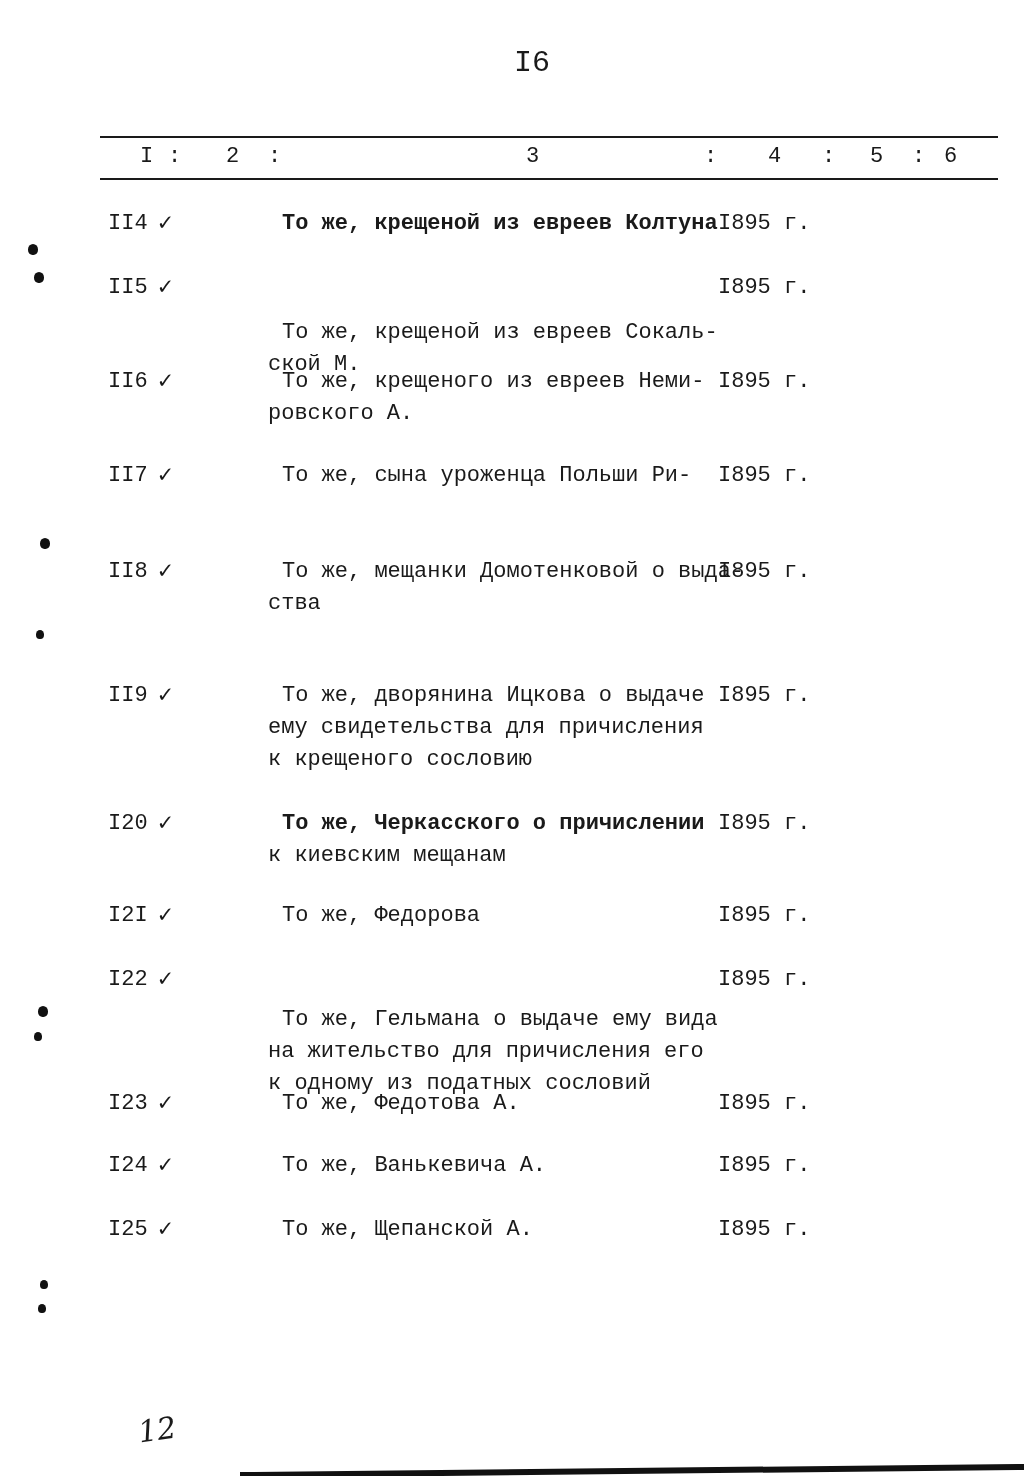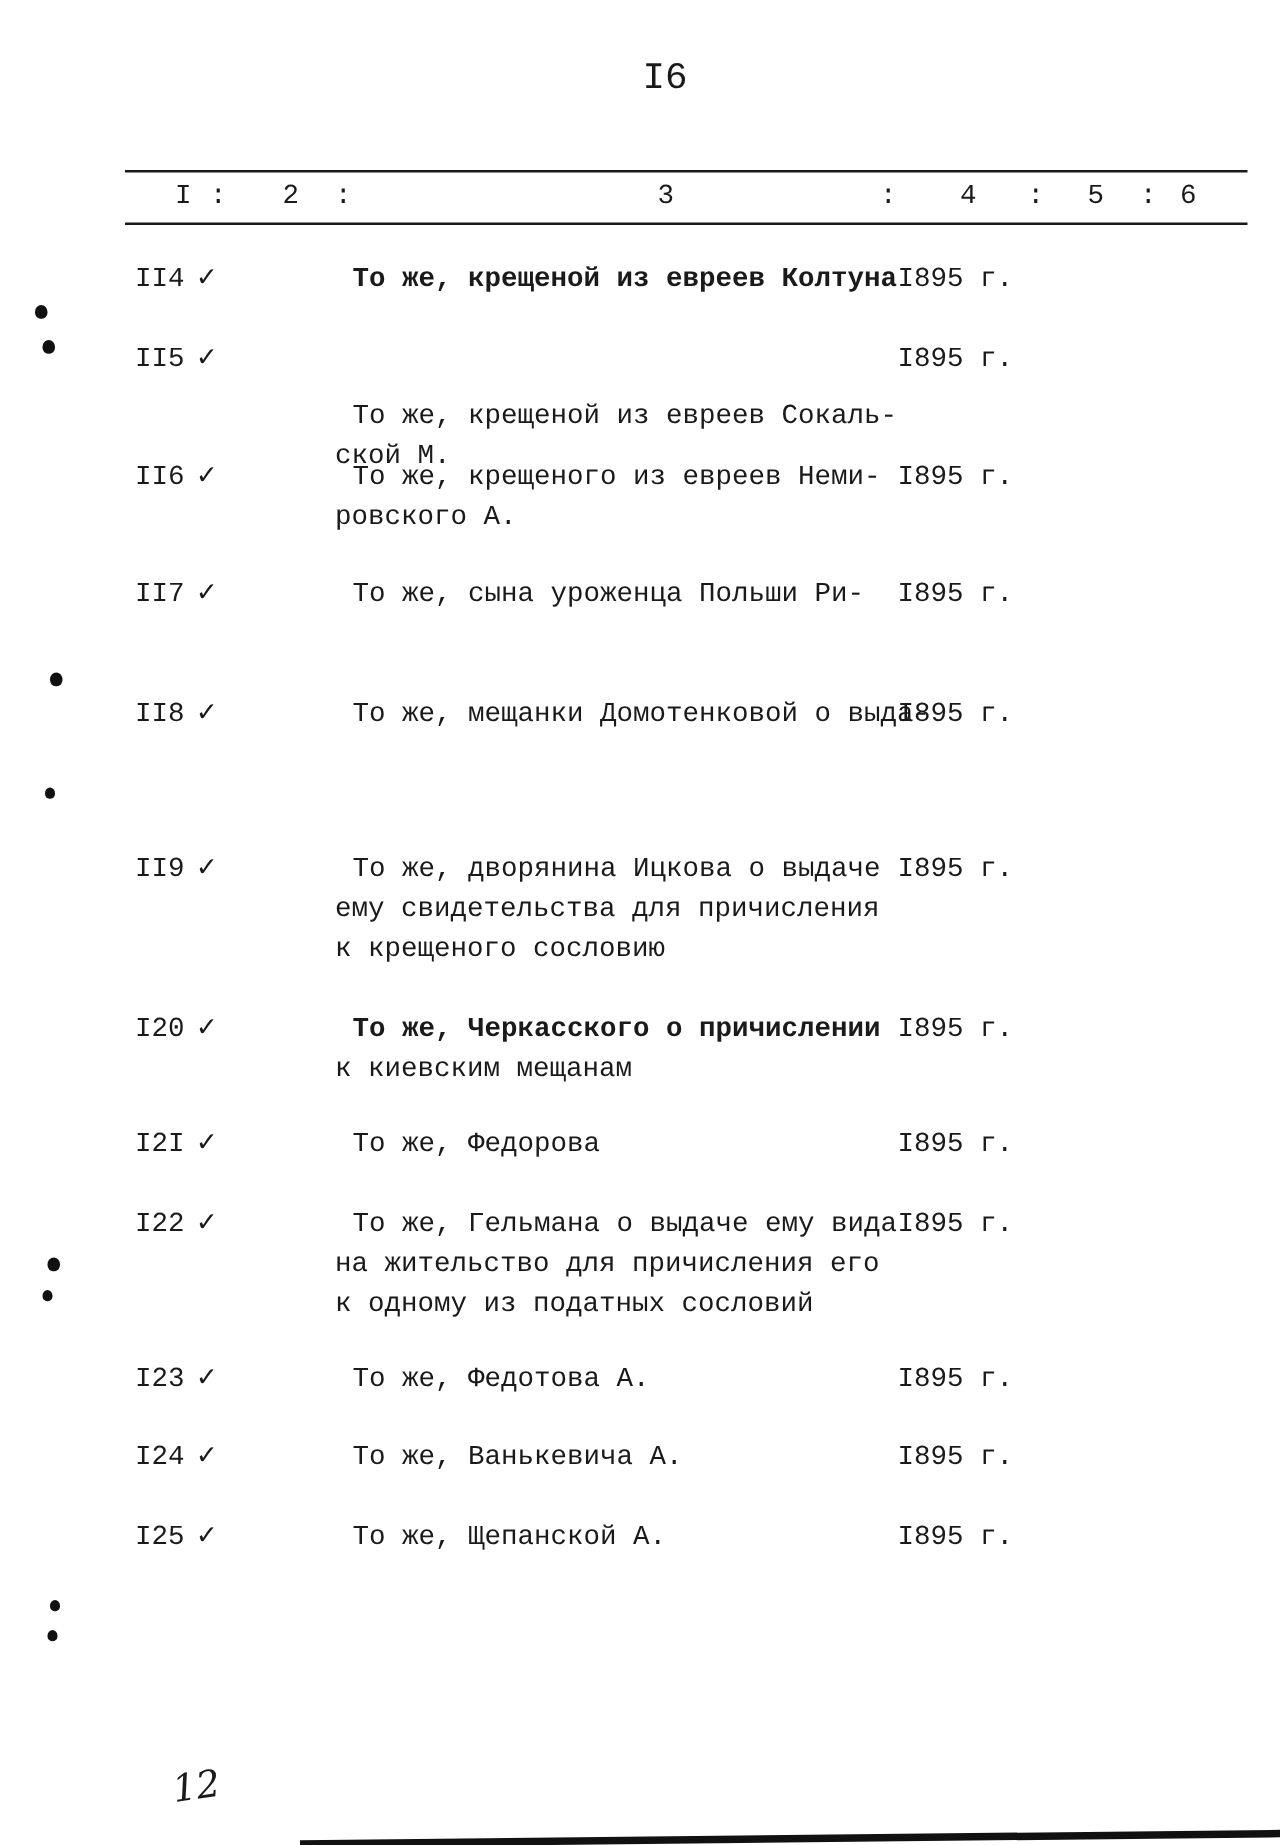--- a/index.html
+++ b/index.html
@@ -63,21 +63,21 @@
     </div>
     <div class="row" style="top: 460px;">
       <span class="num">II7</span>
       <span class="check">✓</span>
       <div class="desc"><div style="padding-left: 14px;">То же, сына уроженца Польши Ри-</div></div>
       <span class="year">I895 г.</span>
     </div>
     <div class="row" style="top: 556px;">
       <span class="num">II8</span>
       <span class="check">✓</span>
-      <div class="desc"><div style="padding-left: 14px;">То же, мещанки Домотенковой о выда-</div></div>
+      <div class="desc"><div style="padding-left: 14px;">То же, мещанки Домотенковой о выда-</div><div>ства</div></div>
       <span class="year">I895 г.</span>
     </div>
     <div class="row" style="top: 680px;">
       <span class="num">II9</span>
       <span class="check">✓</span>
       <div class="desc"><div style="padding-left: 14px;">То же, дворянина Ицкова о выдаче</div><div>ему свидетельства для причисления</div><div>к крещеного сословию</div></div>
       <span class="year">I895 г.</span>
     </div>
     <div class="row" style="top: 808px;">
       <span class="num">I20</span>
@@ -87,21 +87,21 @@
     </div>
     <div class="row" style="top: 900px;">
       <span class="num">I2I</span>
       <span class="check">✓</span>
       <div class="desc"><div style="padding-left: 14px;">То же, Федорова</div></div>
       <span class="year">I895 г.</span>
     </div>
     <div class="row" style="top: 964px;">
       <span class="num">I22</span>
       <span class="check">✓</span>
-      <div class="desc"><div style="padding-left: 14px;">То же, Гельмана о выдаче ему вида</div><div>на жительство для причисления его</div><div>к одному из податных сословий</div></div>
+      <div class="desc"><div style="padding-left: 14px; margin-top: 40px;">То же, Гельмана о выдаче ему вида</div><div>на жительство для причисления его</div><div>к одному из податных сословий</div></div>
       <span class="year">I895 г.</span>
     </div>
     <div class="row" style="top: 1088px;">
       <span class="num">I23</span>
       <span class="check">✓</span>
       <div class="desc"><div style="padding-left: 14px;">То же, Федотова А.</div></div>
       <span class="year">I895 г.</span>
     </div>
     <div class="row" style="top: 1150px;">
       <span class="num">I24</span>

